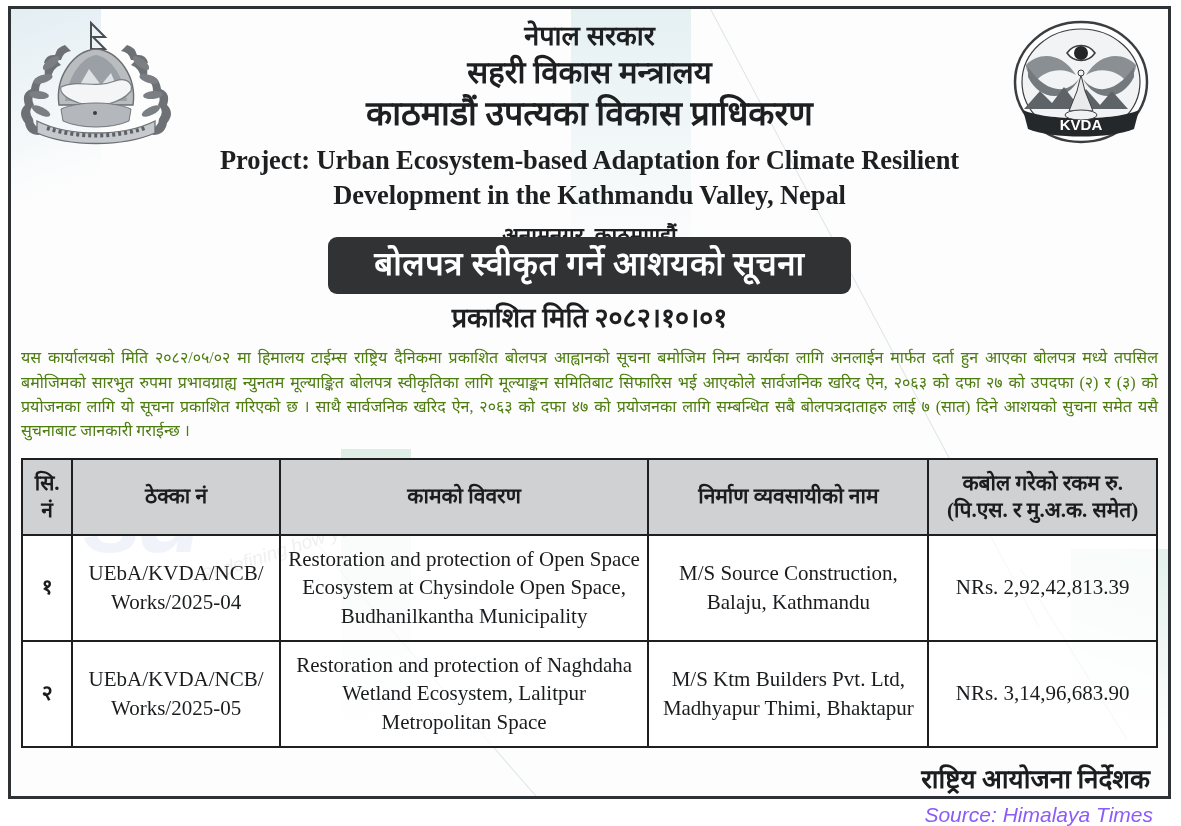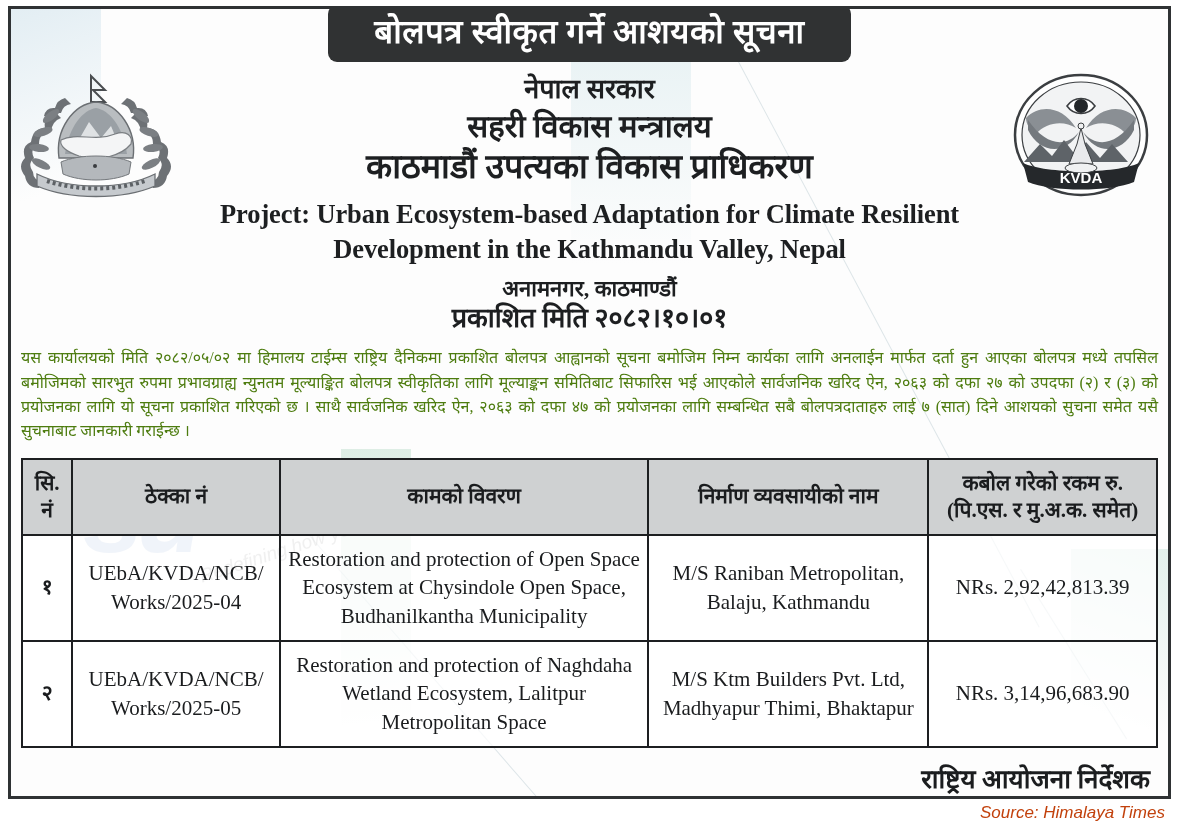--- a/index.html
+++ b/index.html
@@ -237,26 +237,26 @@
     right: 18px;
     bottom: 0;
     font-family: "Liberation Serif", serif;
     font-size: 26px;
     font-weight: 700;
     color: #1b1d1f;
     z-index: 2;
   }
   #source-line {
     position: absolute;
-    right: 16px;
+    right: 28px;
     top: 803px;
     font-family: "Liberation Sans", sans-serif;
-    font-size: 17px;
+    font-size: 21px;
     font-style: italic;
-    color: #c2410c;
+    color: #8b5cf6;
   }
 
   
   .emblem svg { display: block; width: 100%; height: 100%; }
 </style>
 </head>
 <body>
 
 <div id="notice-sheet">
 
@@ -264,24 +264,20 @@
   <div class="paper-tint tint-b"></div>
   <div class="paper-tint tint-c"></div>
   <div class="paper-tint tint-d"></div>
   <div class="diag-line" style="left:700px; top:0px; width:700px; height:1px; transform:rotate(62deg);"></div>
   <div class="diag-line" style="left:250px; top:470px; width:420px; height:1px; transform:rotate(49deg);"></div>
   <div class="diag-line" style="left:1010px; top:560px; width:200px; height:1px; transform:rotate(58deg);"></div>
 
   <div id="watermark">
     <span class="wm-mark">su</span>
     <span class="wm-tag">Redefining how you learn</span>
-  </div>
-
-  <div id="banner-wrap">
-    <div id="notice-banner">बोलपत्र स्वीकृत गर्ने आशयको सूचना</div>
   </div>
 
   <div id="header-band">
 
     <div class="emblem" id="nepal-emblem">
       <svg viewBox="0 0 150 128" xmlns="http://www.w3.org/2000/svg">
 
         <path d="M70 6 L70 32 L84 32 L72 20 L84 20 L70 6 Z" fill="none" stroke="#4a4d50" stroke-width="2"></path>
 
         <path d="M38 88 C34 60 52 34 75 32 C98 34 116 60 112 88 Z" fill="#b9bdc0" stroke="#6b6f73" stroke-width="1.4"></path>
@@ -341,20 +337,24 @@
         <path d="M18 92 L34 74 L46 86 L58 70 L70 86 L80 72 L94 88 L106 74 L122 92 Z" fill="#5e6368"></path>
 
         <path d="M17 93 C40 104 110 104 133 93 L128 112 C105 122 45 122 22 112 Z" fill="#25282b"></path>
 
         <path d="M75 58 L79 74 L83 84 L87 94 L63 94 L67 84 L71 74 Z" fill="#e9eaec" stroke="#3b3e41" stroke-width="1"></path>
         <ellipse cx="75" cy="98" rx="16" ry="5" fill="#f0f1f2" stroke="#3b3e41" stroke-width="1"></ellipse>
         <circle cx="75" cy="56" r="3" fill="#f0f1f2" stroke="#3b3e41" stroke-width="1"></circle>
         <text x="75" y="113" text-anchor="middle" font-family="Liberation Sans, sans-serif" font-size="15" font-weight="700" fill="#ffffff">KVDA</text>
       </svg>
     </div>
+  </div>
+
+  <div id="banner-wrap">
+    <div id="notice-banner">बोलपत्र स्वीकृत गर्ने आशयको सूचना</div>
   </div>
   <div id="published-date">प्रकाशित मिति २०८२।१०।०१</div>
 
   <div id="notice-body">
     <p>यस कार्यालयको मिति २०८२/०५/०२ मा हिमालय टाईम्स राष्ट्रिय दैनिकमा प्रकाशित बोलपत्र आह्वानको सूचना बमोजिम निम्न कार्यका लागि अनलाईन मार्फत दर्ता हुन आएका बोलपत्र मध्ये तपसिल बमोजिमको सारभुत रुपमा प्रभावग्राह्य न्युनतम मूल्याङ्कित बोलपत्र स्वीकृतिका लागि मूल्याङ्कन समितिबाट सिफारिस भई आएकोले सार्वजनिक खरिद ऐन, २०६३ को दफा २७ को उपदफा (२) र (३) को प्रयोजनका लागि यो सूचना प्रकाशित गरिएको छ । साथै सार्वजनिक खरिद ऐन, २०६३  को दफा ४७ को प्रयोजनका लागि सम्बन्धित सबै बोलपत्रदाताहरु लाई ७ (सात) दिने आशयको सुचना समेत यसै सुचनाबाट जानकारी गराईन्छ ।</p>
   </div>
 
   <table id="bid-table">
     <colgroup>
       <col class="col-sn">
@@ -376,21 +376,21 @@
           <span>कबोल गरेको रकम रु.</span><br>
           <span>(पि.एस. र मु.अ.क. समेत)</span>
         </th>
       </tr>
     </thead>
     <tbody>
       <tr>
         <td class="cell-sn">१</td>
         <td>UEbA/KVDA/NCB/ Works/2025-04</td>
         <td>Restoration and protection of Open Space Ecosystem at Chysindole Open Space, Budhanilkantha Municipality</td>
-        <td>M/S Raniban Metropolitan, Balaju, Kathmandu</td>
+        <td>M/S Source Construction, Balaju, Kathmandu</td>
         <td>NRs. 2,92,42,813.39</td>
       </tr>
       <tr>
         <td class="cell-sn">२</td>
         <td>UEbA/KVDA/NCB/ Works/2025-05</td>
         <td>Restoration and protection of Naghdaha Wetland Ecosystem, Lalitpur Metropolitan Space</td>
         <td>M/S Ktm Builders Pvt. Ltd, Madhyapur Thimi, Bhaktapur</td>
         <td>NRs. 3,14,96,683.90</td>
       </tr>
     </tbody>

